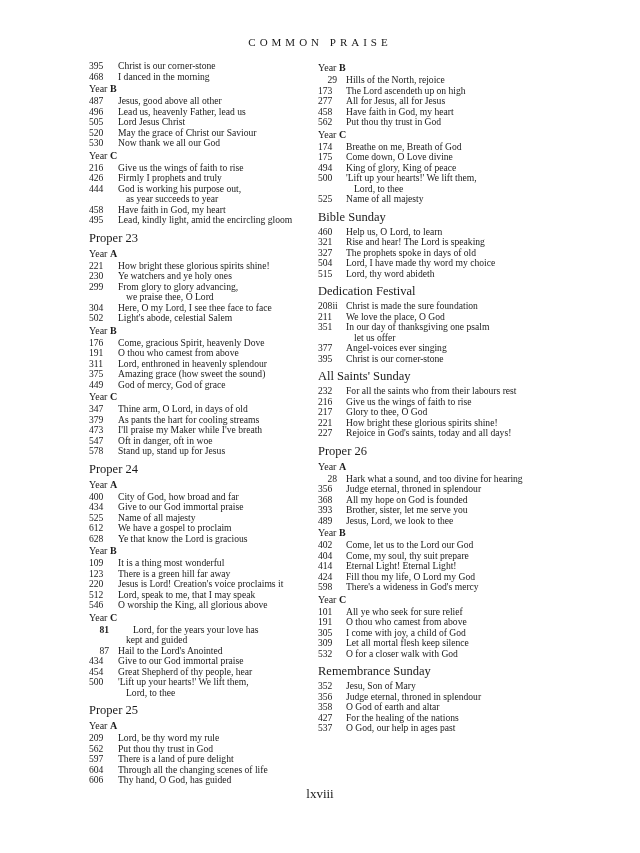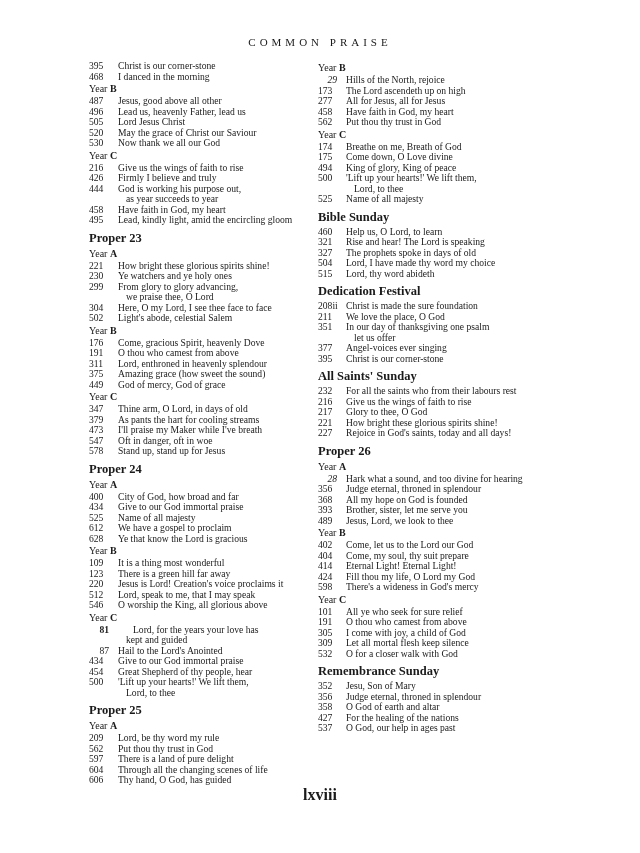--- a/index.html
+++ b/index.html
@@ -7,28 +7,28 @@
          font-family:"Liberation Serif","DejaVu Serif",serif; color:#1a1a1a; }
   .running-head { position:absolute; top:36px; left:0; width:640px; text-align:center;
          font-size:11px; letter-spacing:4px; }
   .col { position:absolute; top:61px; width:250px; }
   .col-left { left:89px; }
   .col-right { left:318px; width:260px; }
   .row { display:flex; font-size:9.6px; line-height:10.5px; white-space:nowrap; }
   .num { width:29px; flex:none; }
   .col-right .num { width:28px; }
   .num.r { text-align:right; padding-right:9px; width:20px; }
-  .col-right .num.r { width:19px;font-style:italic; }
+  .col-right .num.r { width:19px; }
   .title { flex:none; }
   .cont { padding-left:37px; font-size:9.6px; line-height:10.5px; white-space:nowrap; }
   .col-right .cont { padding-left:36px; }
   .year { font-size:10px; line-height:11px; margin-top:1px; margin-bottom:2px; }
   .year b { font-weight:bold; }
-  .sec { font-weight:bold; font-size:12.5px; line-height:14px; margin-top:5px; margin-bottom:3px; }
-  .folio { position:absolute; top:786px; left:0; width:640px; text-align:center; font-size:16px;font-weight:bold; }
+  .sec { font-weight:normal; font-size:12.5px; line-height:14px; margin-top:5px; margin-bottom:3px; }
+  .folio { position:absolute; top:786px; left:0; width:640px; text-align:center; font-size:13px; }
 </style>
 </head>
 <body>
 
 <div class="running-head">COMMON PRAISE</div>
 
 <div class="col col-left">
     <div>
       <div class="row">
         <span class="num">395</span>
@@ -75,21 +75,21 @@
     <div class="year"><span>Year </span><b>C</b></div>
     <div>
       <div class="row">
         <span class="num">216</span>
         <span class="title">Give us the wings of faith to rise</span>
       </div>
     </div>
     <div>
       <div class="row">
         <span class="num">426</span>
-        <span class="title">Firmly I believe and truly</span>
+        <span class="title">Firmly I prophets and truly</span>
       </div>
     </div>
     <div>
       <div class="row">
         <span class="num">444</span>
         <span class="title">God is working his purpose out,</span>
       </div>
       <div class="cont">as year succeeds to year</div>
     </div>
     <div>

